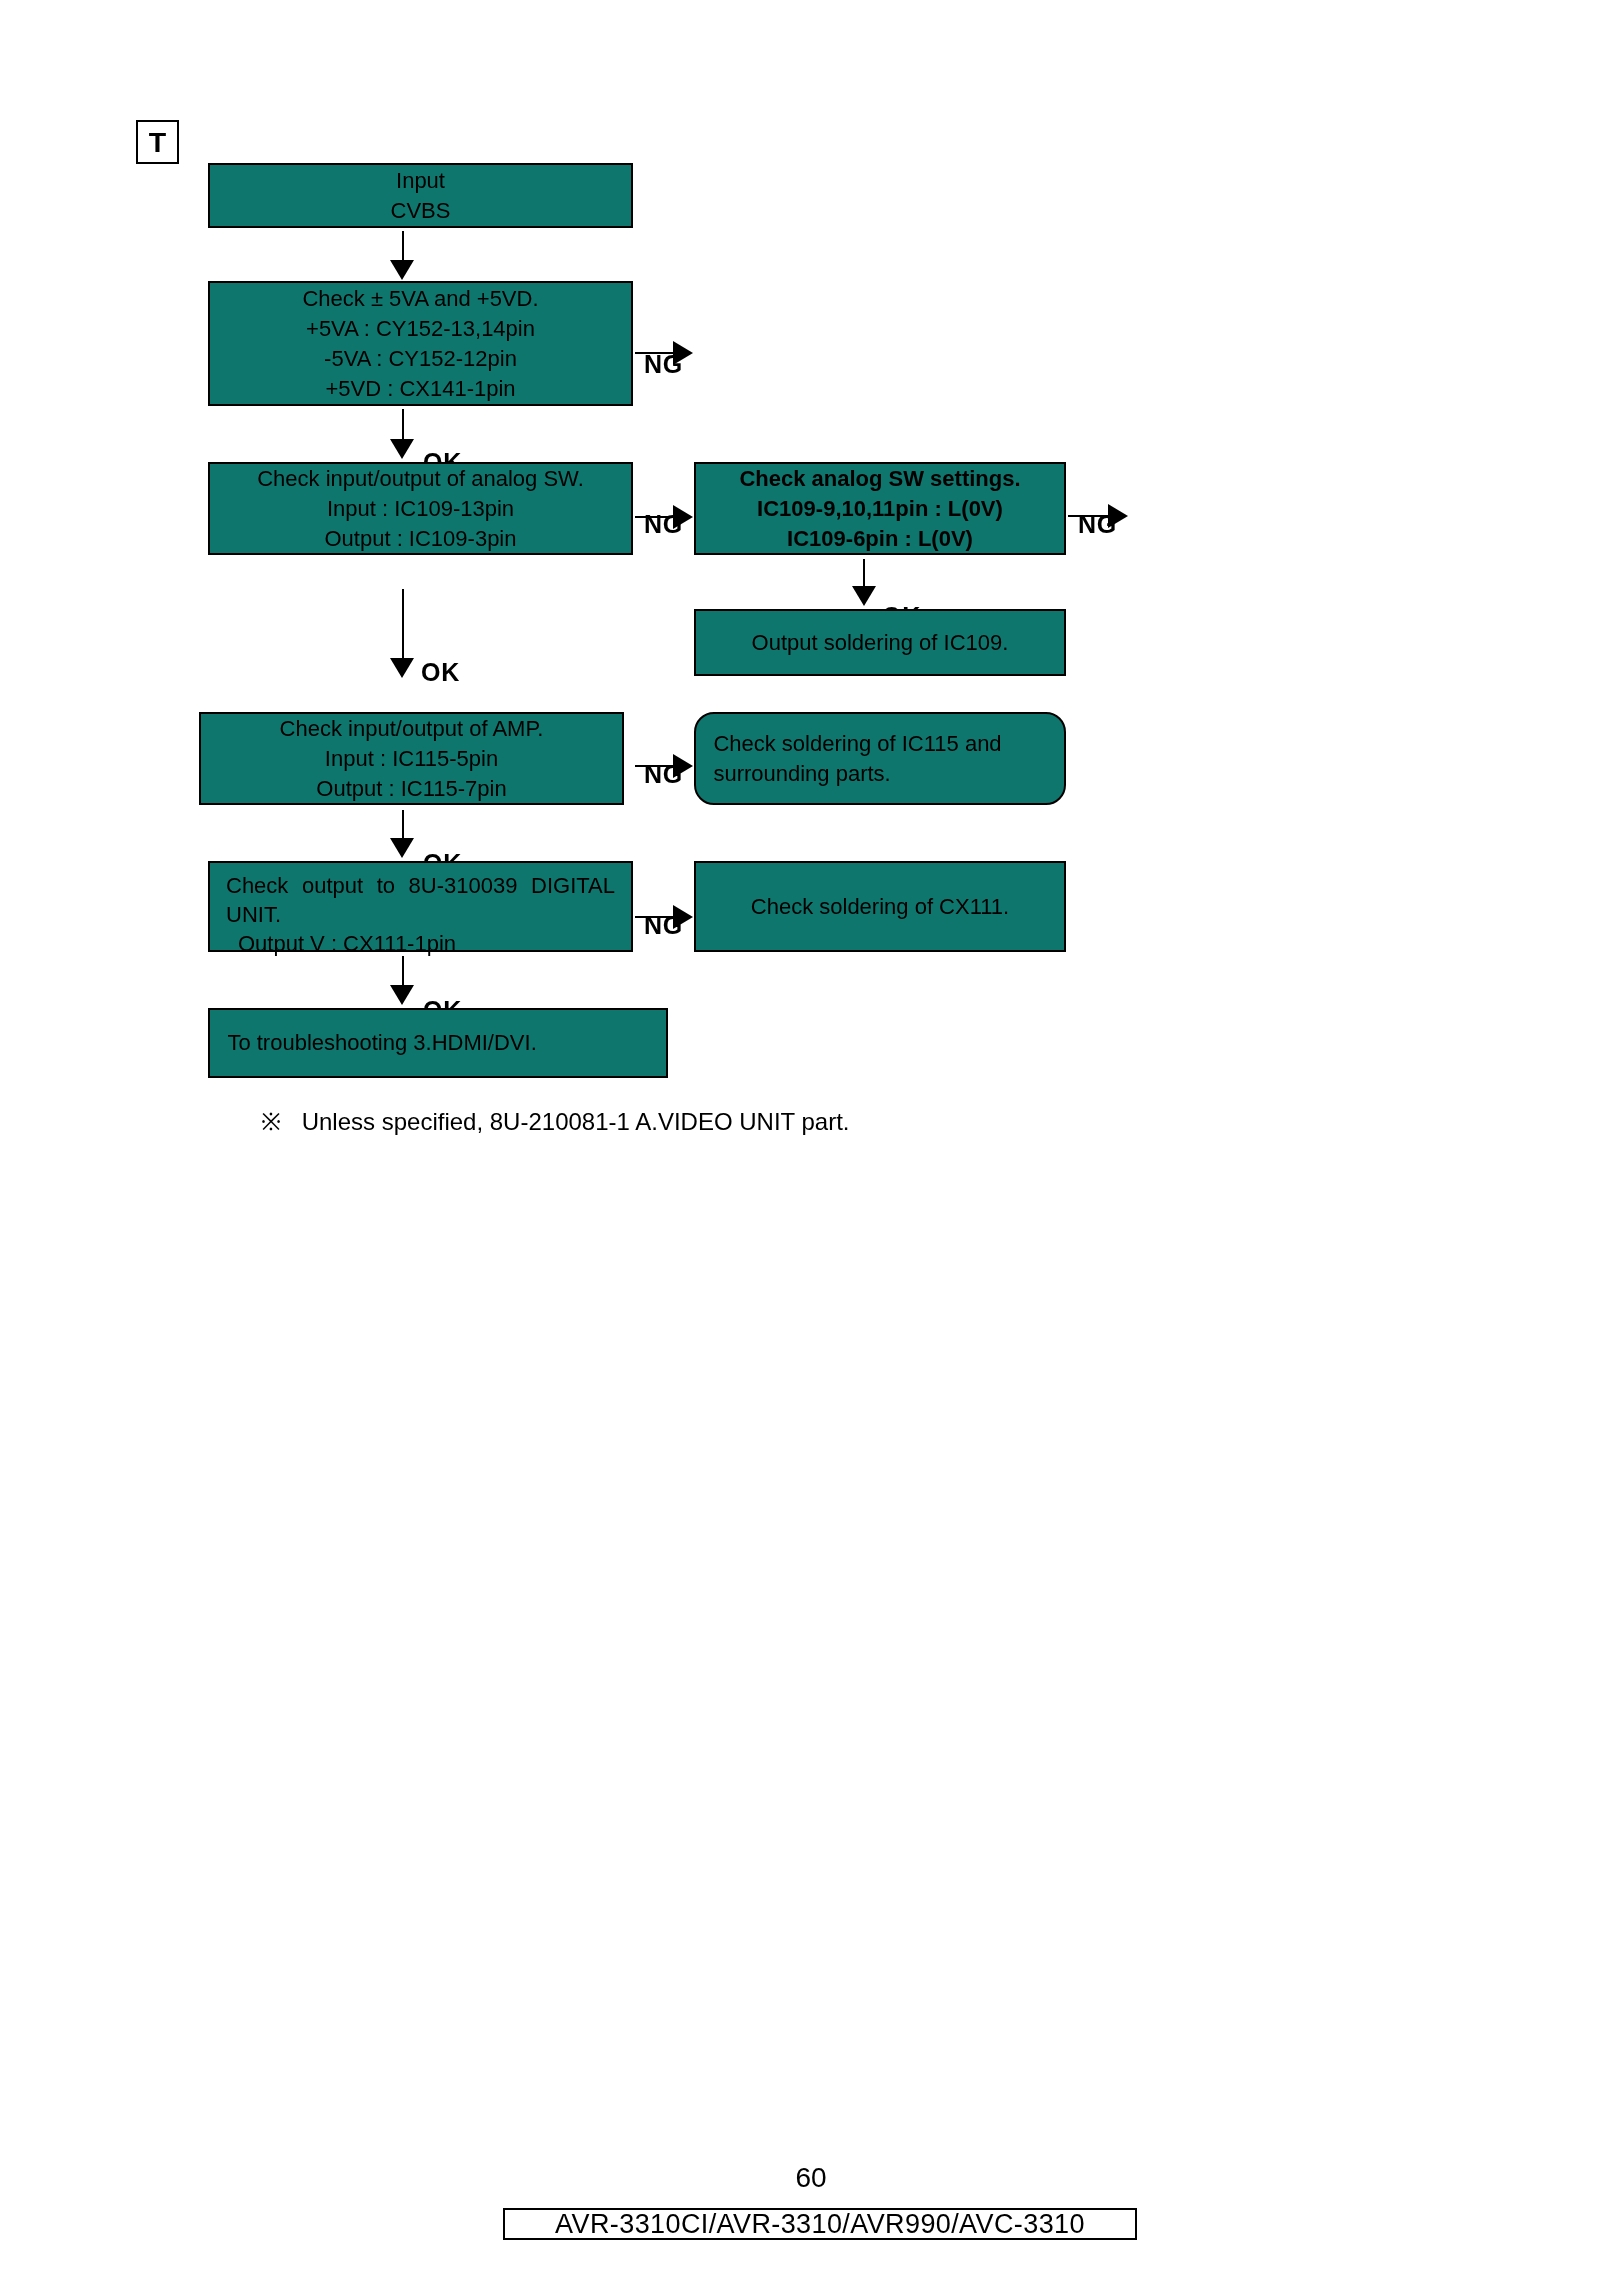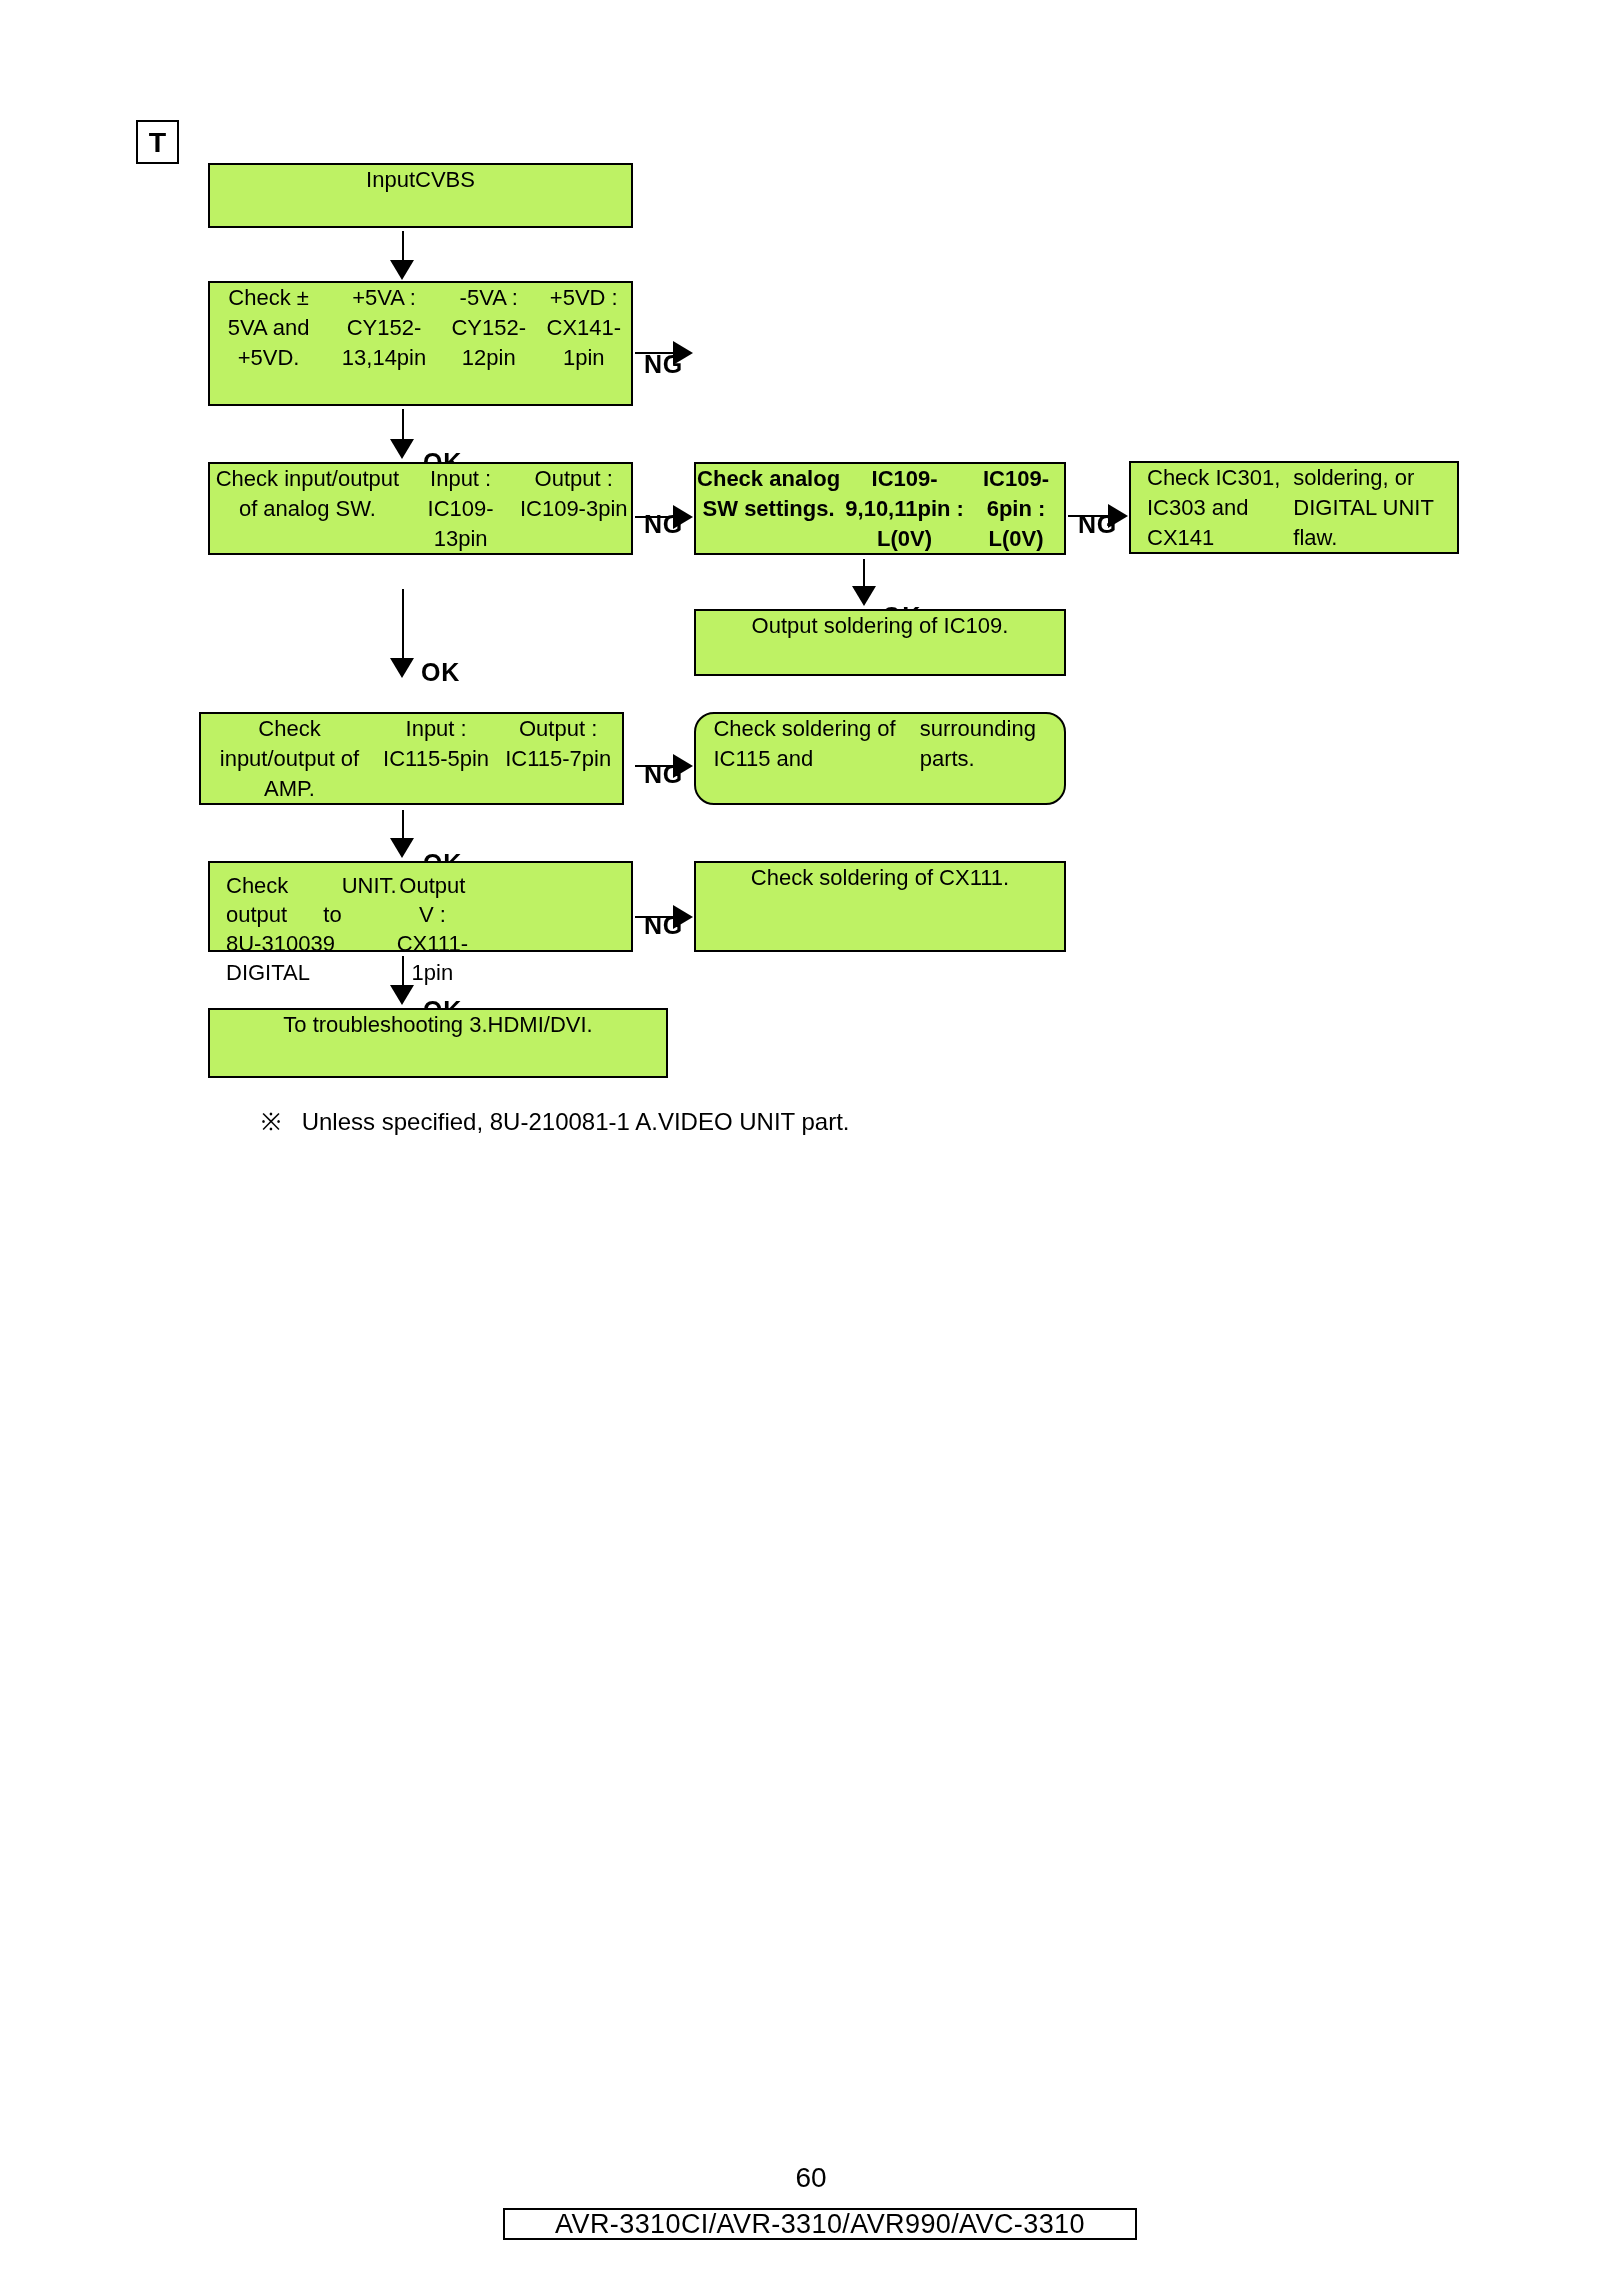--- a/index.html
+++ b/index.html
@@ -7,26 +7,26 @@
     position:relative;
     width:1622px;height:2295px;
     background:#ffffff;
     font-family:"Liberation Sans", sans-serif;
     color:#000;
     overflow:hidden;
   }
   .box{
     position:absolute;
     border:2.4px solid #000;
-    background:#bef264;
+    background:#0f766e;
     box-sizing:border-box;
     font-size:22px;
     line-height:30px;
     display:flex;
-    flex-direction:row;
+    flex-direction:column;
     justify-content:center;
     text-align:center;
   }
   .box.left-text{ text-align:left; padding:0 17.4px; }
   .just{ text-align:justify; text-align-last:justify; }
   .lineL{ text-align:left; }
   .center-shift{ text-align:center; margin-right:147px; }
   .vline{ position:absolute; width:2.4px; background:#000; }
   .vhead{
     position:absolute; width:0; height:0;
@@ -121,24 +121,20 @@
   <div class="box" style="left:694px;top:462px;width:372px;height:93px;font-weight:bold;">
     <div>Check analog SW settings.</div>
     <div>IC109-9,10,11pin : L(0V)</div>
     <div>IC109-6pin : L(0V)</div>
   </div>
 
   <div class="lbl ctr" style="left:1072px;top:477px;">NG</div>
   <div class="hline" style="left:1068px;top:515px;width:40px;"></div>
   <div class="hhead" style="left:1108px;top:504px;"></div>
 
-  <div class="box left-text" style="left:1129px;top:461px;width:330px;height:93px;padding:0 16px;">
-    <div>Check IC301, IC303 and CX141</div>
-    <div>soldering, or DIGITAL UNIT flaw.</div>
-  </div>
 
   <div class="vline" style="left:863px;top:559px;height:27px;"></div>
   <div class="vhead" style="left:852px;top:586px;"></div>
   <div class="lbl" style="left:882px;top:569px;">OK</div>
 
   <div class="box" style="left:694px;top:609px;width:372px;height:67px;">
     <div>Output soldering of IC109.</div>
   </div>
 
   <div class="vline" style="left:402px;top:589px;height:70px;"></div>

